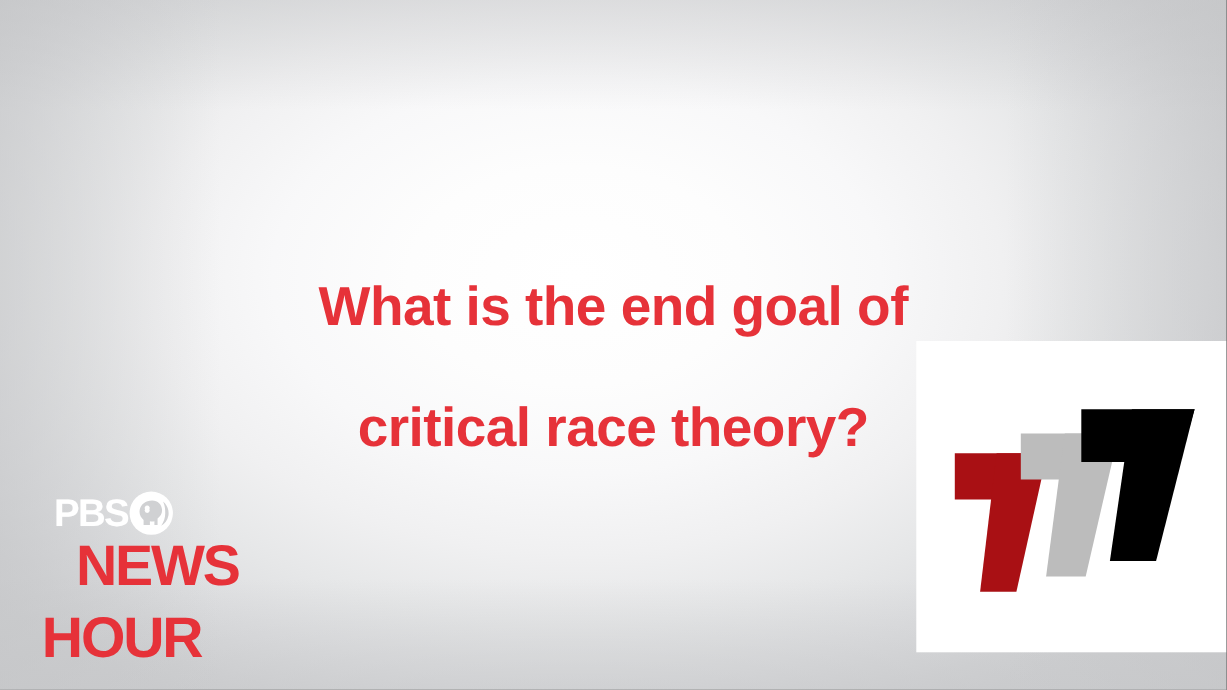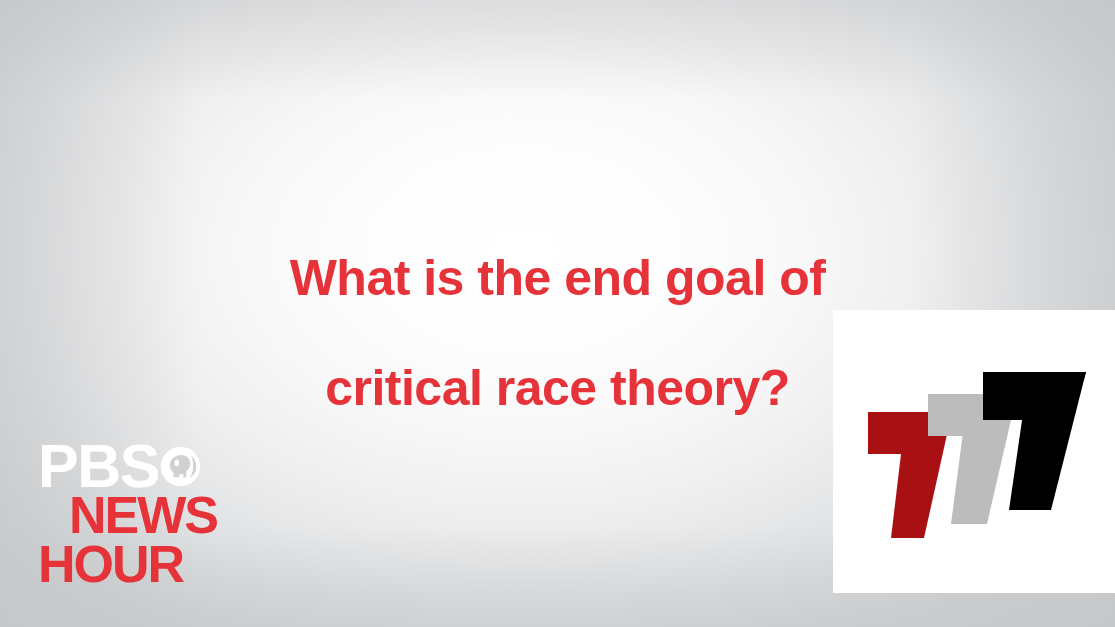--- a/index.html
+++ b/index.html
@@ -66,42 +66,43 @@
     top: 443px;
     width: 210px;
   }
   .pbs-top-row {
     display: flex;
     align-items: center;
     height: 46px;
   }
   .pbs-word {
     color: #ffffff;
-    font-size: 61px;
+    font-size: 35px;
     font-weight: 700;
     letter-spacing: -1.5px;
     line-height: 1;
     text-shadow: 0 0 1px rgba(255,255,255,0.35);
+    margin-left: 11px;
   }
   .pbs-head-icon {
     margin-left: 1px;
     width: 41px;
     height: 41px;
     display: block;
   }
   .nh-word {
     color: #e63239;
     font-size: 52px;
     font-weight: 700;
     letter-spacing: -2px;
     line-height: 0.94;
     display: block;
   }
   #nh-news { margin-top: 2px; text-align: center; }
-  #nh-hour { margin-top: 0px; }
+  #nh-hour { margin-top: 16px; }
 
   
   #ttt-panel {
     position: absolute;
     left: 833px;
     top: 310px;
     width: 282px;
     height: 283px;
     background: #ffffff;
   }

